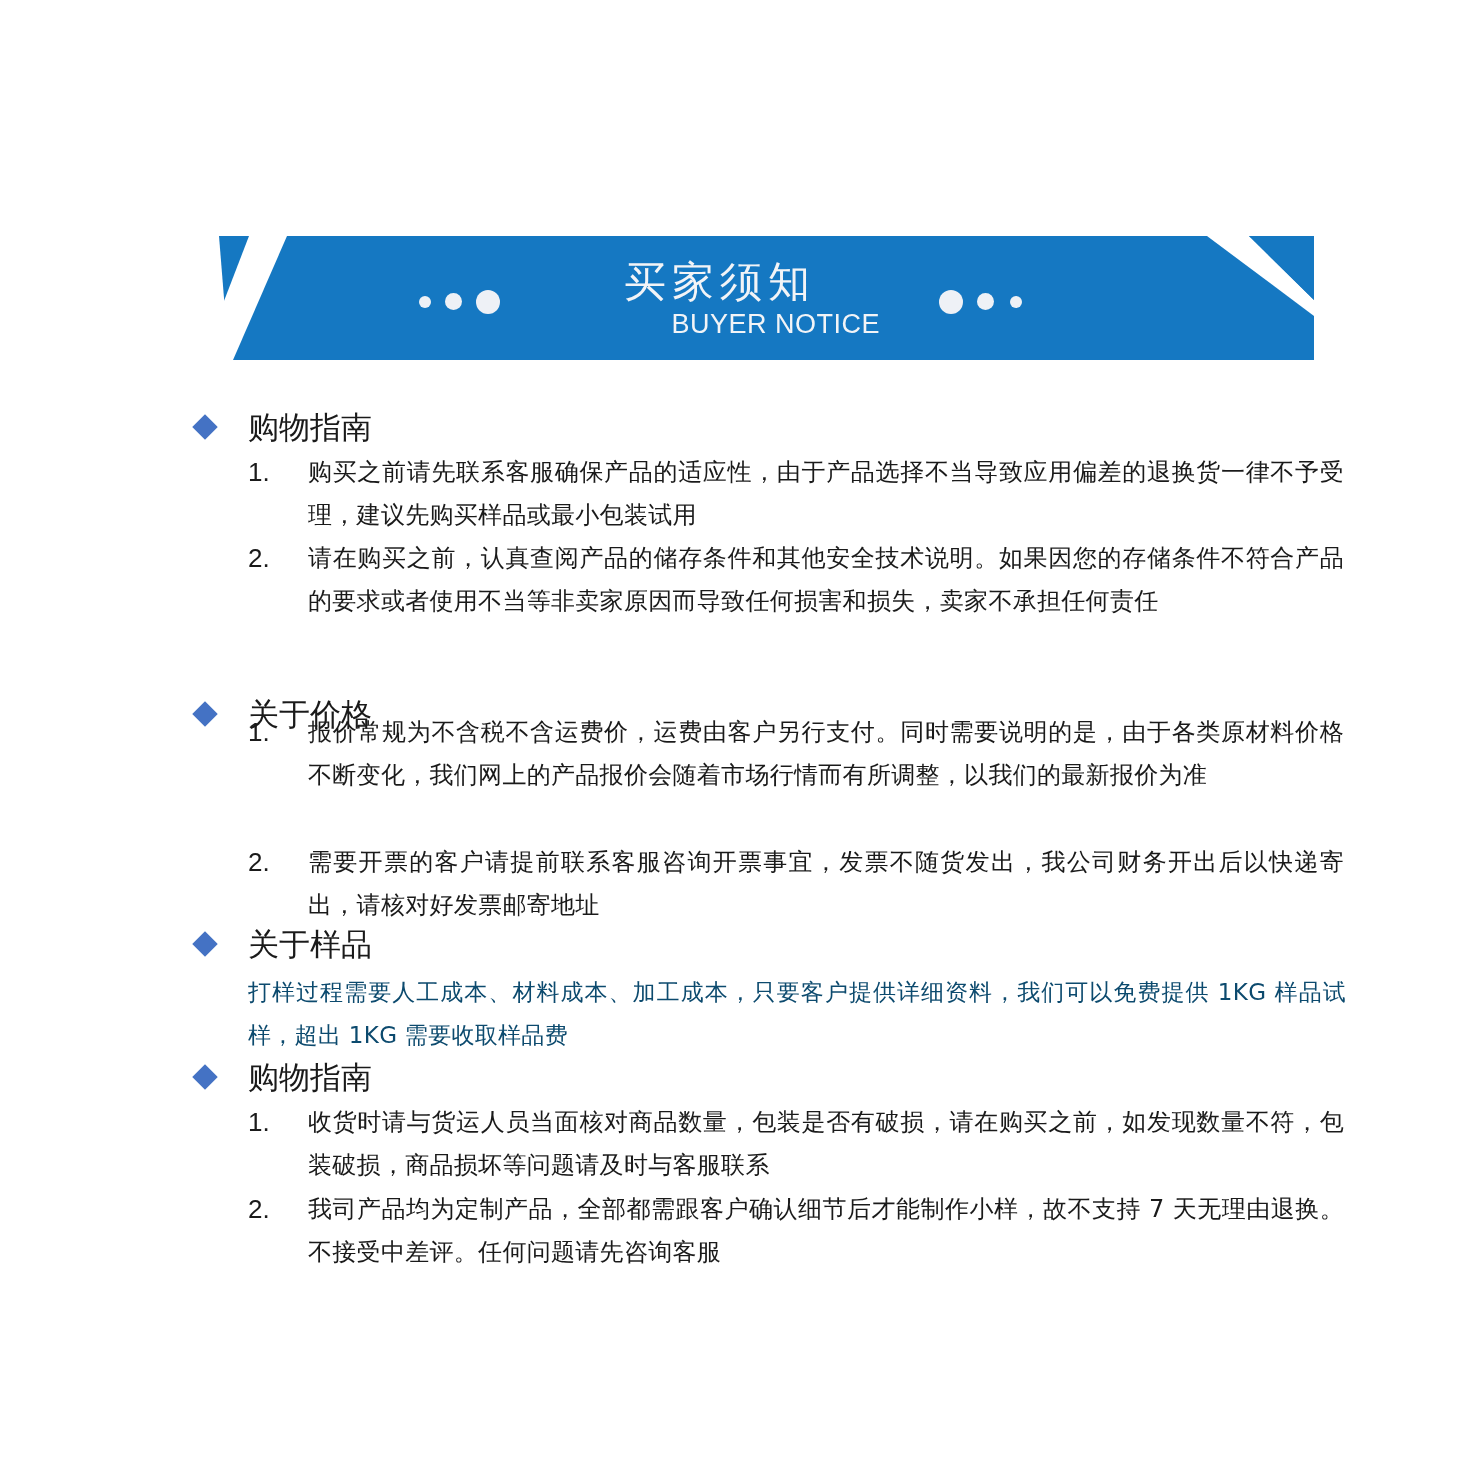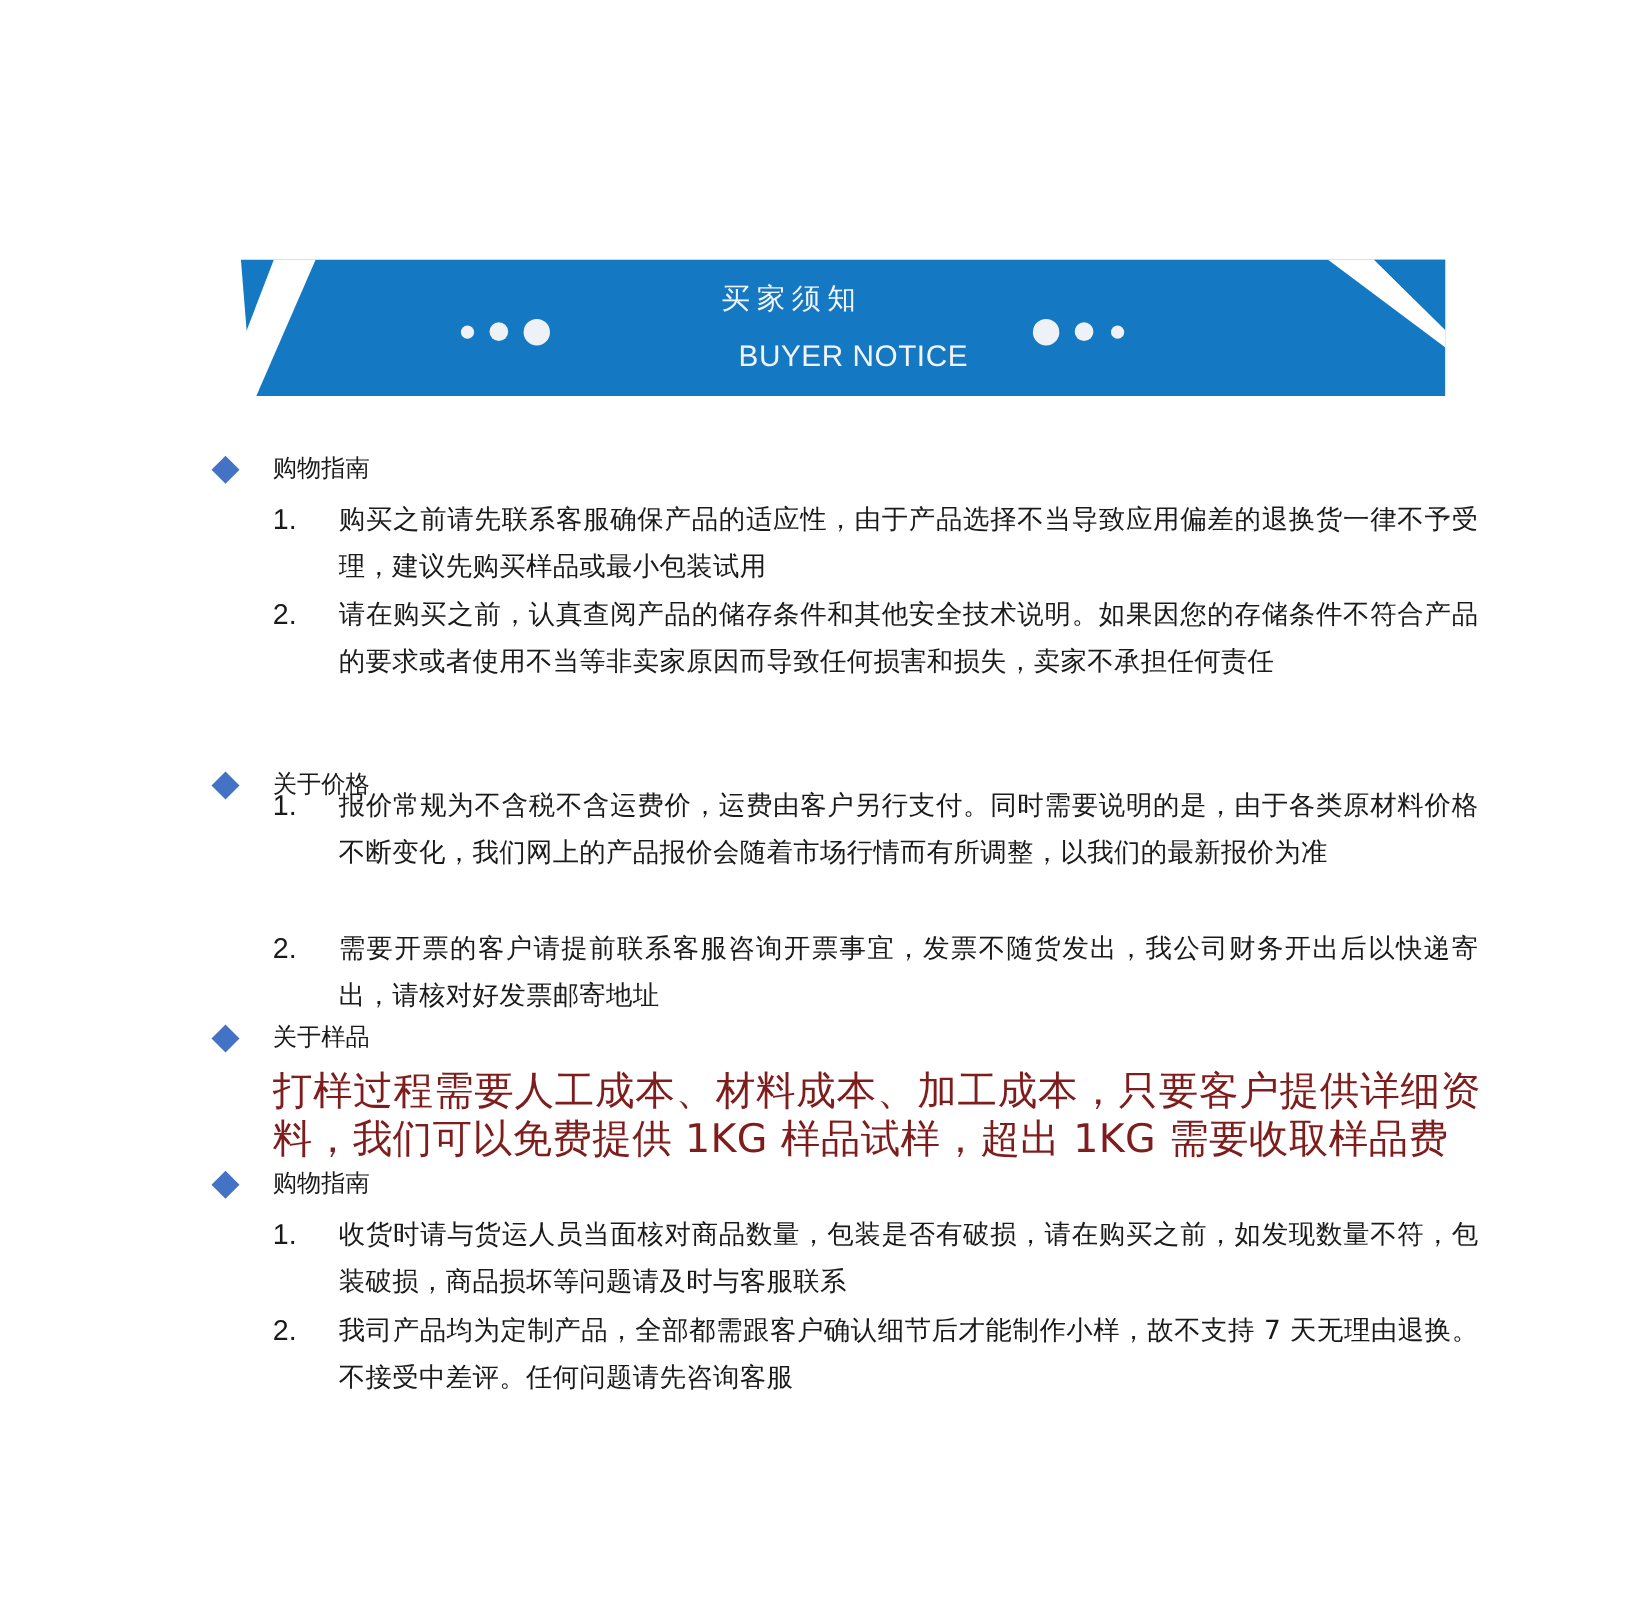--- a/index.html
+++ b/index.html
@@ -13,57 +13,57 @@
     .page { position: relative; width: 1478px; height: 1475px; }
 
     
     .banner {
       position: absolute; left: 219px; top: 236px;
       width: 1095px; height: 124px;
     }
     .banner svg { position: absolute; left: 0; top: 0; }
     .title-cn {
       position: absolute; left: 560px; top: 254px; width: 320px;
-      text-align: center; color: #f2f4f7; font-size: 26px; letter-spacing: 6px;
+      text-align: center; color: #f2f4f7; font-size: 42px; letter-spacing: 6px;
       font-family: "DejaVu Sans", sans-serif;
     }
     .title-en {
       position: absolute; left: 560px; top: 309px; width: 320px;
       text-align: right; color: #f2f4f7; font-size: 27px; letter-spacing: 0.5px;
       font-family: "Liberation Sans", sans-serif;
     }
     .dot { position: absolute; border-radius: 50%; background: #eef1f6; }
     .sec-head {
       position: absolute; left: 192px; height: 40px;
       display: flex; align-items: center;
     }
     .diamond {
       width: 18px; height: 18px; background: #4472c4;
       transform: rotate(45deg); margin-left: 4px; margin-right: 0;
     }
     .sec-title {
       position: absolute; left: 56px; top: 0; line-height: 40px;
-      font-size: 22px; white-space: nowrap; color: #1a1a1a;
+      font-size: 31px; white-space: nowrap; color: #1a1a1a;
     }
     .item {
       position: absolute; left: 248px; width: 1100px;
     }
     .item-num {
       position: absolute; left: 0; top: 0; font-size: 26px; line-height: 43px;
       font-family: "Liberation Sans", sans-serif; color: #1a1a1a;
     }
     .item-text {
       position: absolute; left: 60px; top: 0; width: 1036px;
       font-size: 24px; line-height: 43.3px; text-align: justify;
       text-align-last: left; color: #1a1a1a; letter-spacing: 0.3px;
     }
     .para {
       position: absolute; left: 248px; width: 1098px;
-      font-size: 36px; line-height: 43.3px; text-align: justify;
-      text-align-last: left; color: #7f1d1d; letter-spacing: 0.3px;
+      font-size: 23px; line-height: 43.3px; text-align: justify;
+      text-align-last: left; color: #0c4a6e; letter-spacing: 0.3px;
     }
   </style>
 </head>
 <body>
 
 <div class="page">
 
   <div class="banner">
     <svg width="1095" height="124" viewBox="0 0 1095 124">
 

